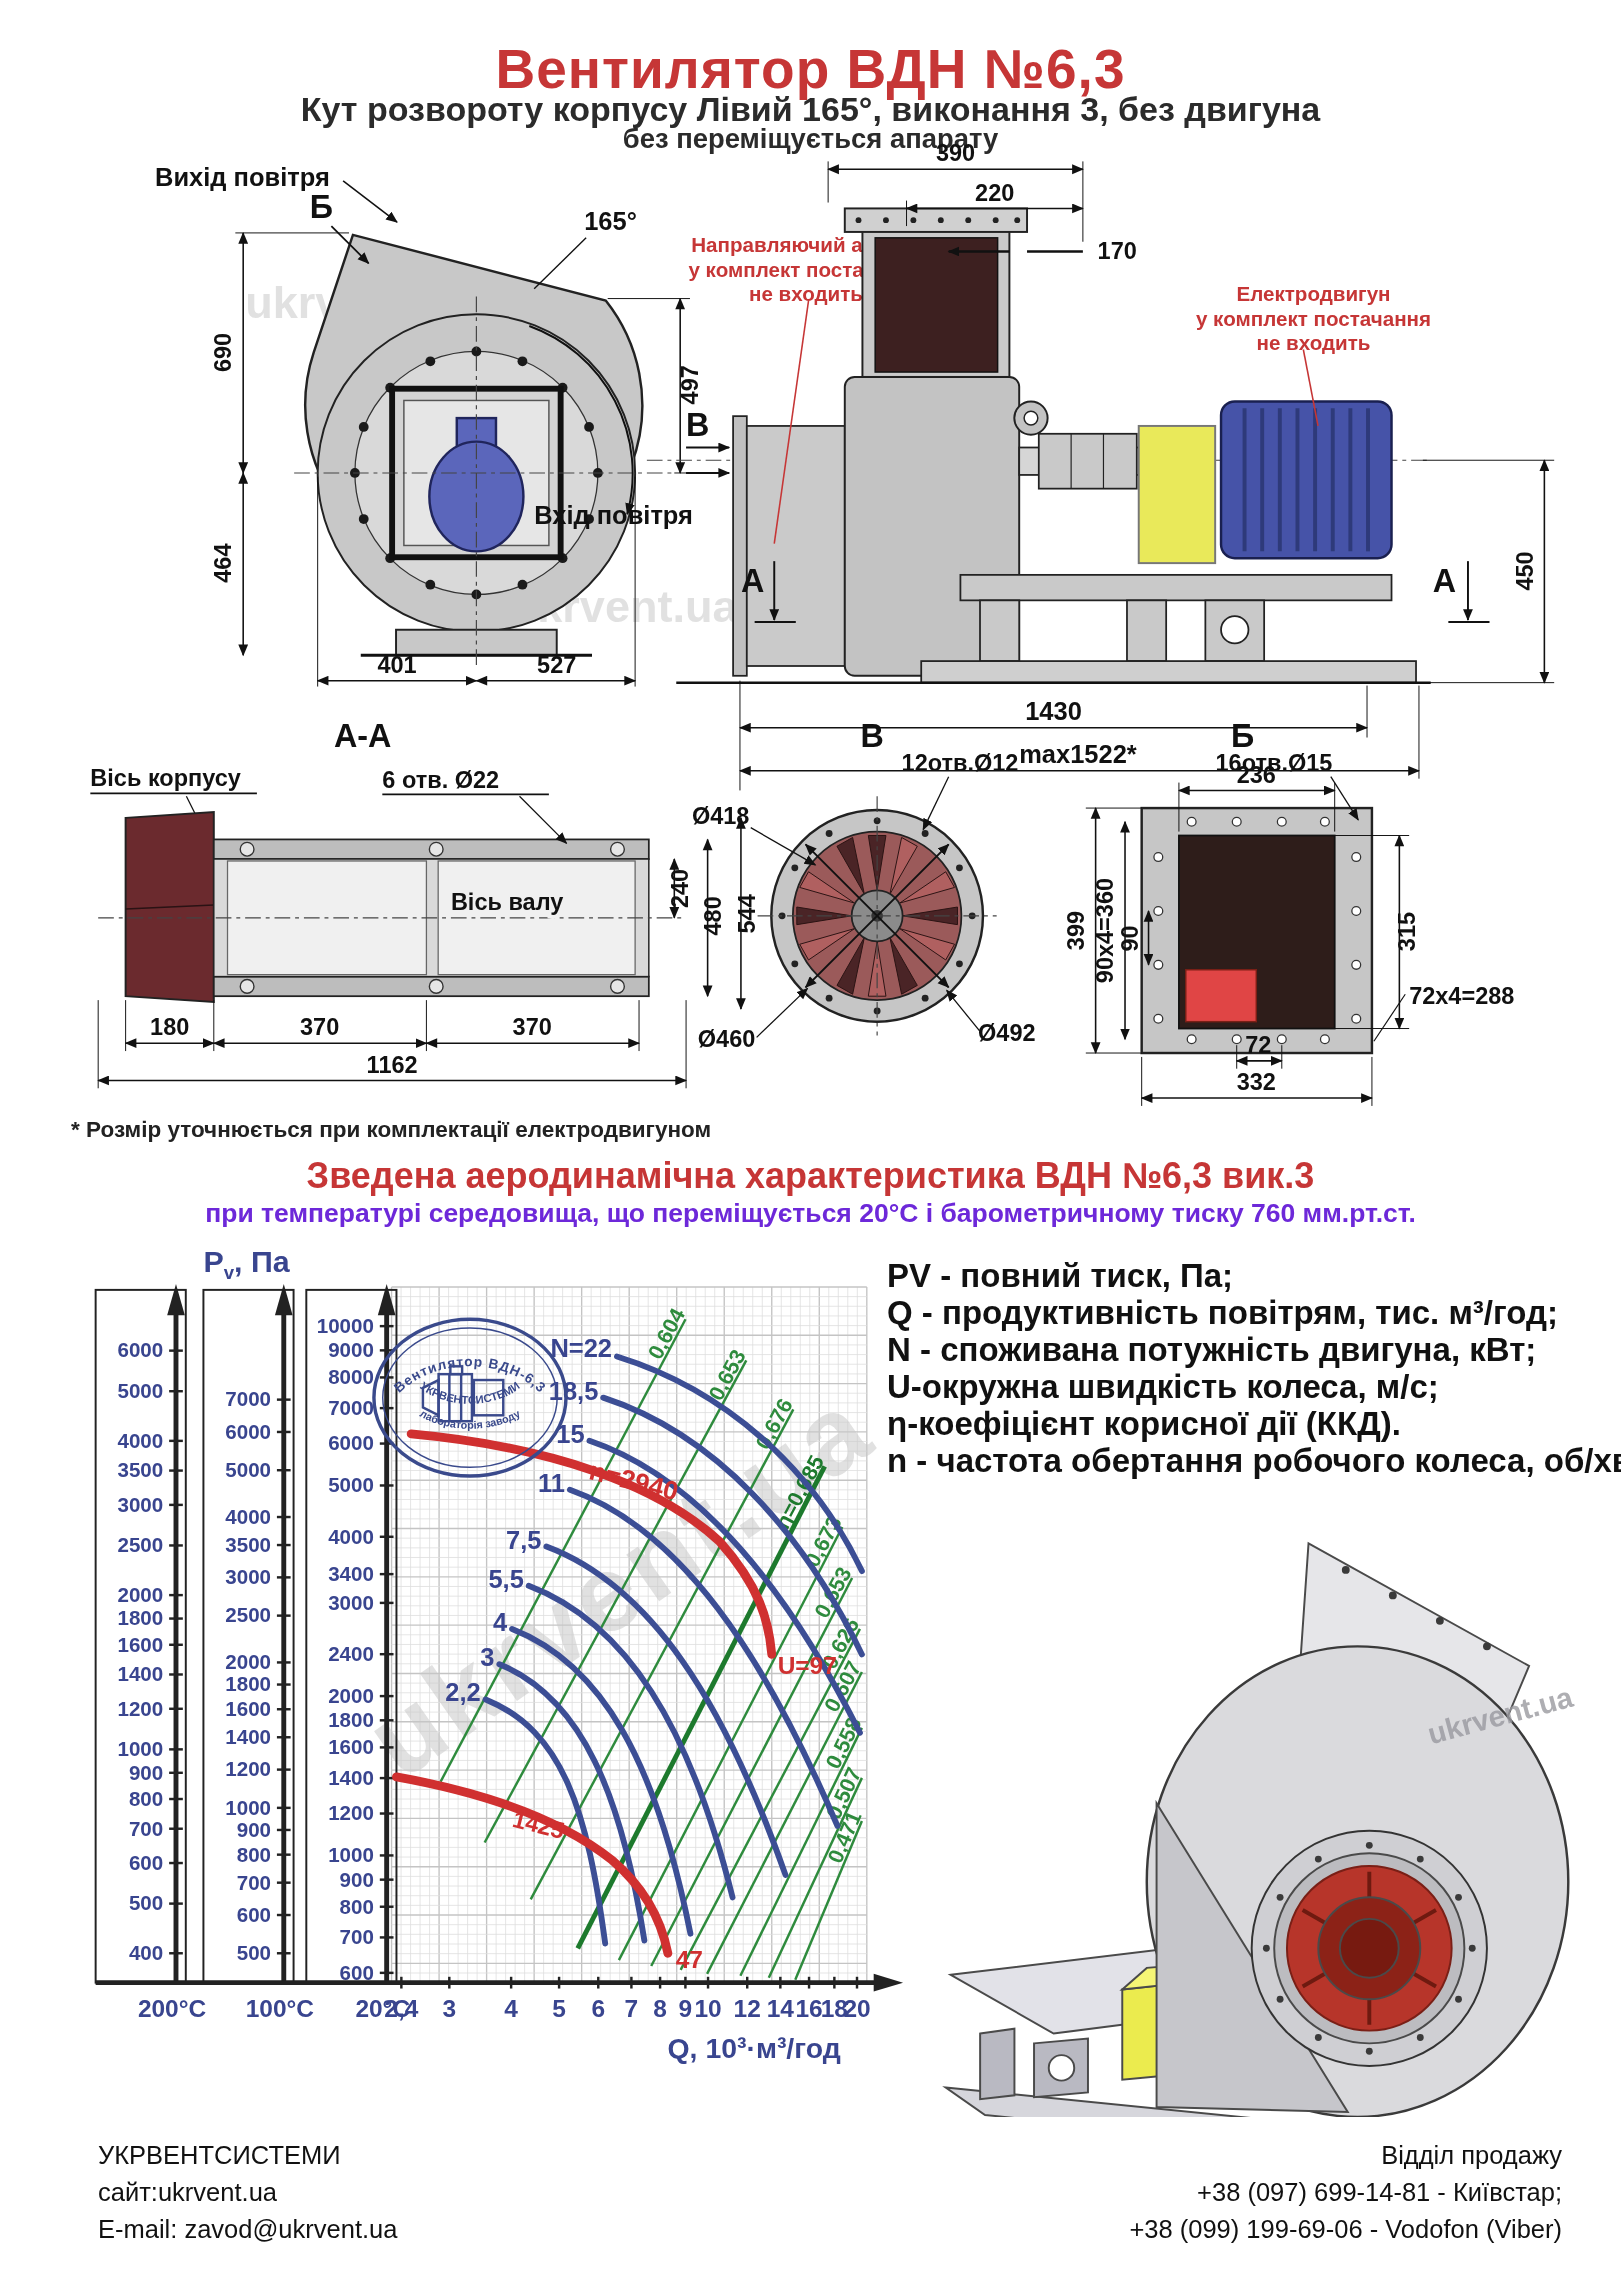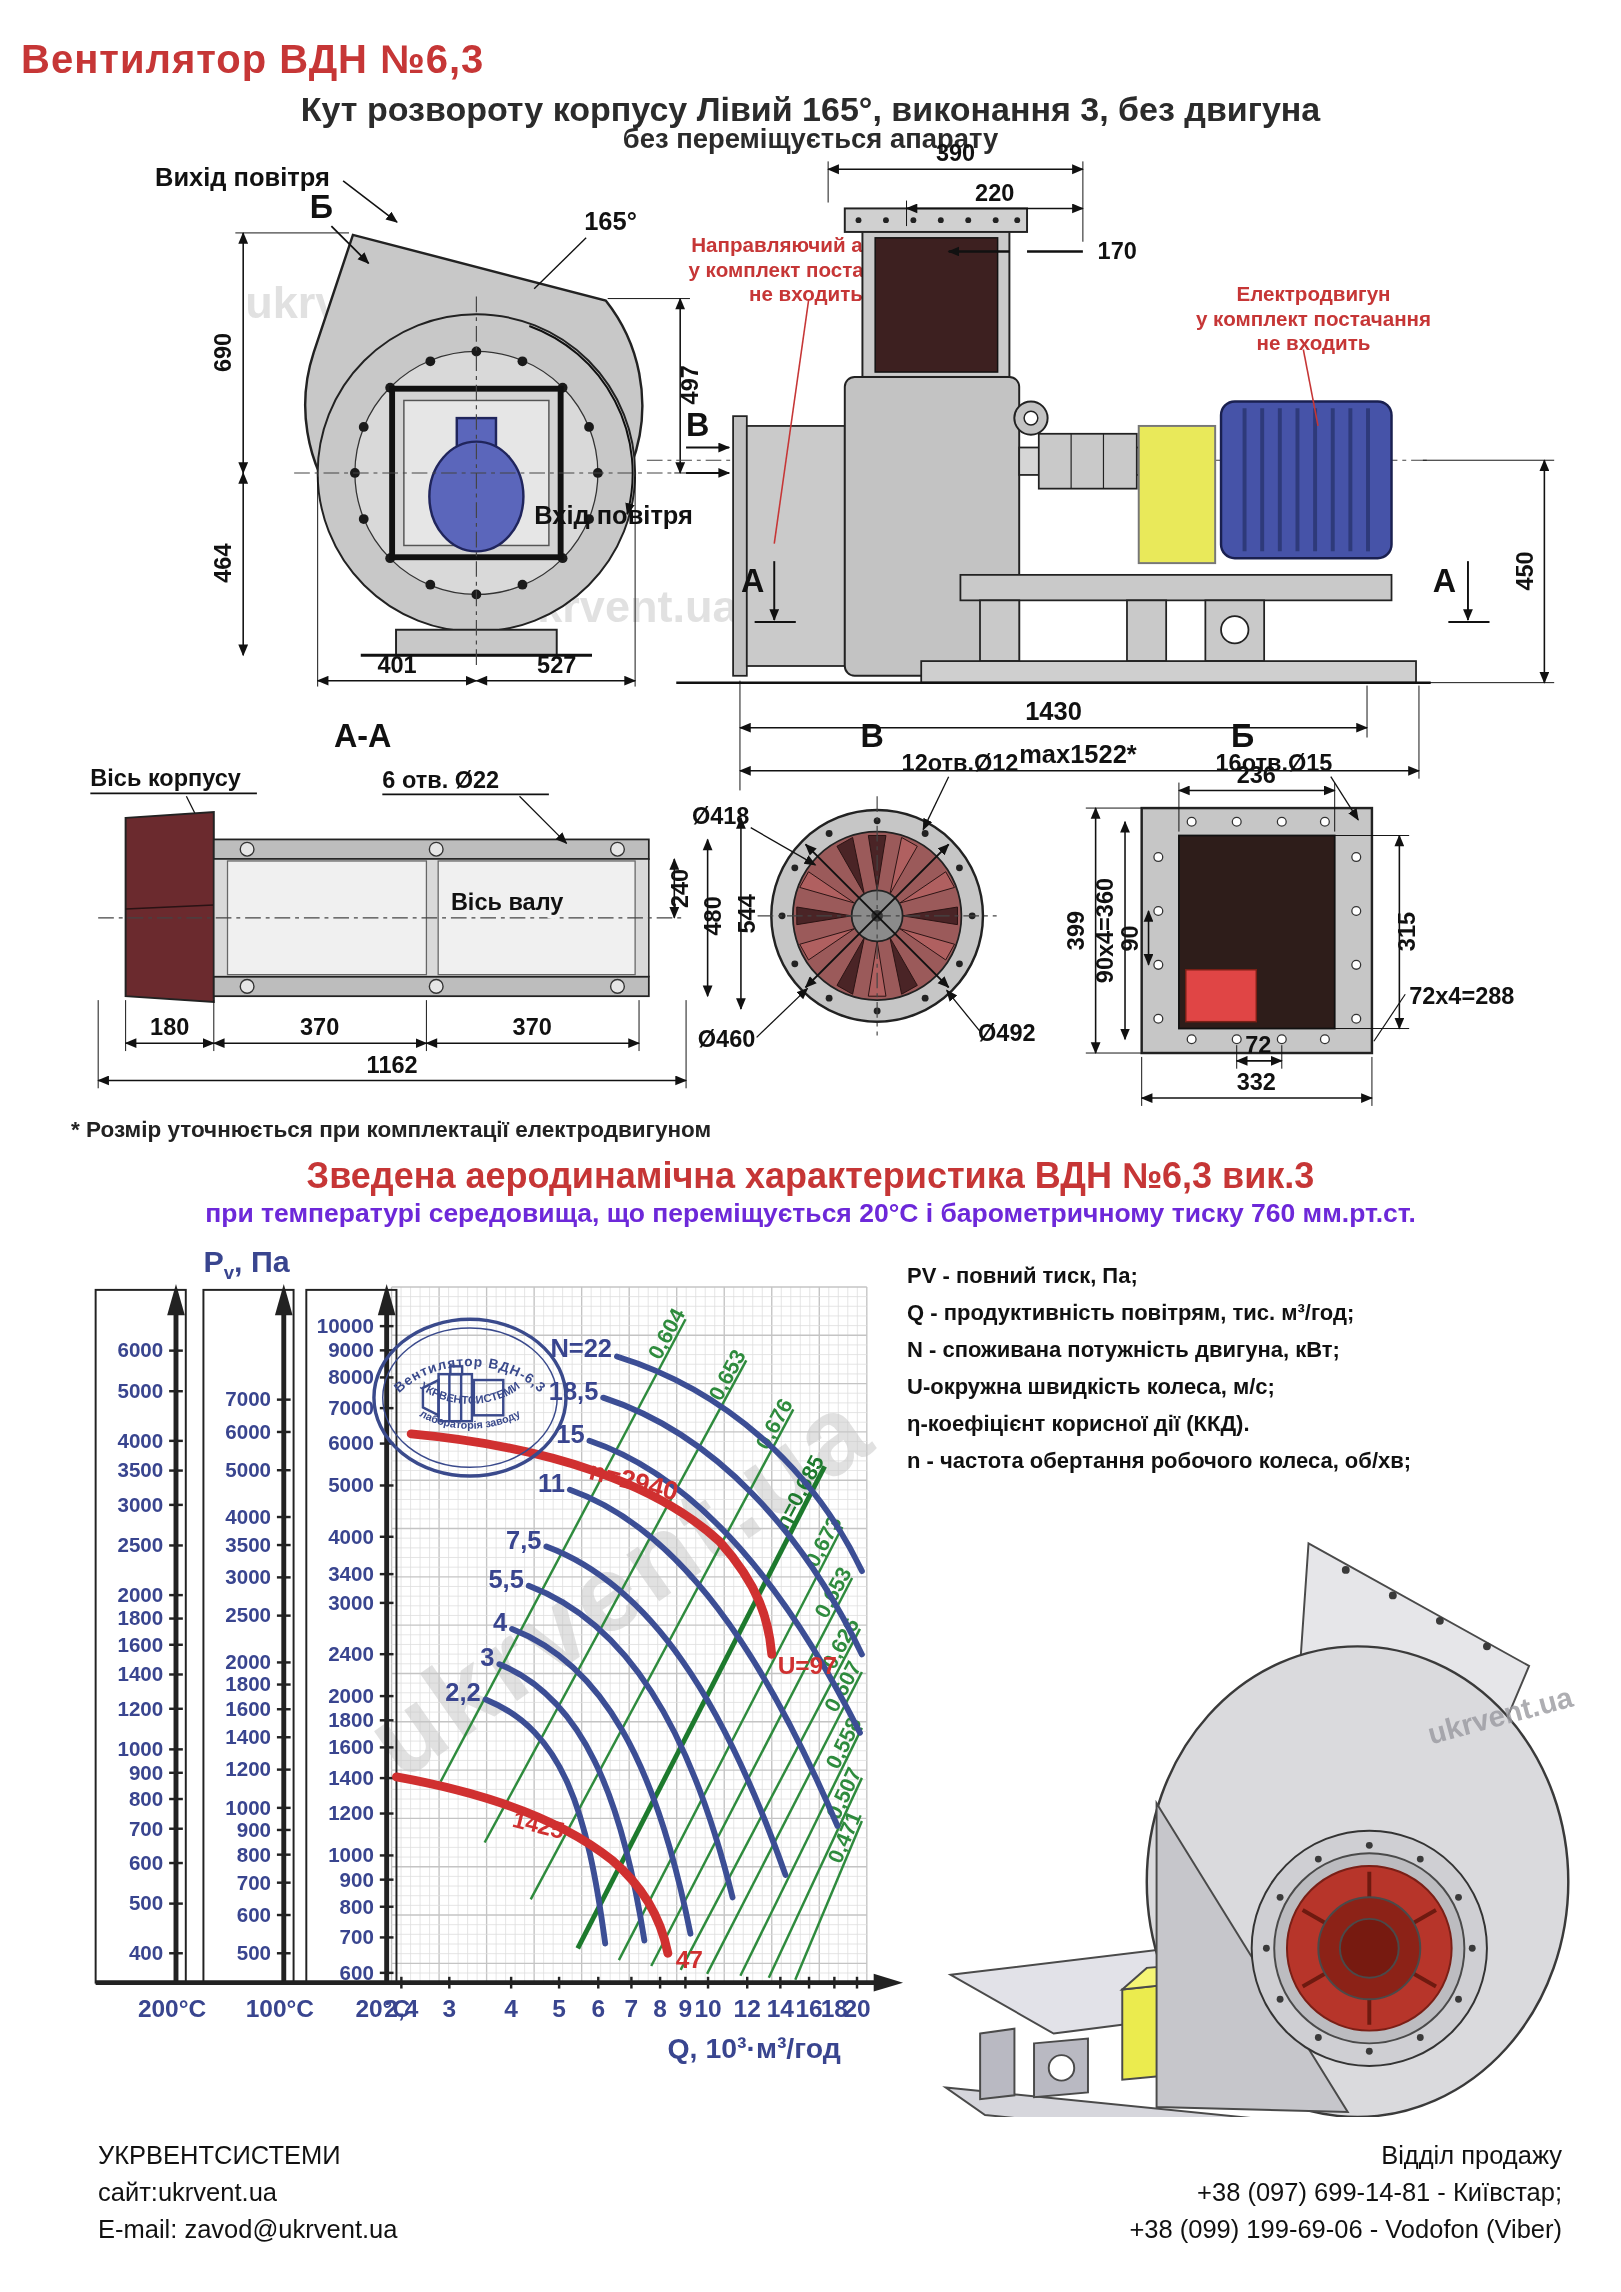--- a/index.html
+++ b/index.html
@@ -1,26 +1,26 @@
 <!DOCTYPE html>
 <html><head>
 <meta charset="utf-8">
 <style>
   html,body{margin:0;padding:0;background:#888;}
   #page{position:relative;width:1621px;height:2293px;background:#ffffff;font-family:"Liberation Sans",sans-serif;overflow:hidden;margin:0 auto;}
   .abs{position:absolute;}
-  #title{top:37px;left:0;right:0;font-size:40px;font-weight:bold;color:#c63636;letter-spacing:1px;margin-left:21px;}
+  #title{top:37px;left:0;right:0;text-align:center;font-size:55px;font-weight:bold;color:#c63636;letter-spacing:1px;}
   #subtitle1{top:90px;left:0;right:0;text-align:center;font-size:34px;font-weight:bold;color:#2b2b2b;}
   #subtitle2{top:123px;left:0;right:0;text-align:center;font-size:27.4px;font-weight:bold;color:#2b2b2b;}
   .red-note{position:absolute;text-align:center;font-size:20.6px;line-height:24.5px;font-weight:bold;color:#c63636;}
   #footnote{top:1117px;left:71px;font-size:22.5px;font-weight:600;color:#222;}
   #chart-heading{top:1155px;left:0;right:0;text-align:center;font-size:36px;font-weight:bold;color:#c63636;}
   #chart-subheading{top:1198px;left:0;right:0;text-align:center;font-size:26.5px;font-weight:bold;color:#6d28d9;}
   #legend{top:1257px;left:887px;width:701px;color:#111;}
-  #legend .lg{font-size:22px;font-weight:bold;line-height:37px;white-space:nowrap;margin-left:20px;}
+  #legend .lg{font-size:33px;font-weight:bold;line-height:37px;white-space:nowrap;}
   #footer-left{top:2137px;left:98px;font-size:25.5px;font-weight:500;color:#111;line-height:37px;}
   #footer-right{top:2137px;right:59px;text-align:right;font-size:25.5px;font-weight:500;color:#111;line-height:37px;}
   svg text{font-family:"Liberation Sans",sans-serif;}
   .dtx{font-size:24px;font-weight:bold;fill:#111;}
   .dtx2{font-size:26px;font-weight:bold;fill:#111;}
   .sec-t{font-size:33px;font-weight:bold;fill:#111;}
   .dim{stroke:#111;stroke-width:1.6;}
   .ext{stroke:#111;stroke-width:1;}
   .cl{stroke:#444;stroke-width:1.2;stroke-dasharray:16 5 4 5;}
   .yt{font-size:21px;font-weight:bold;fill:#39458f;}

